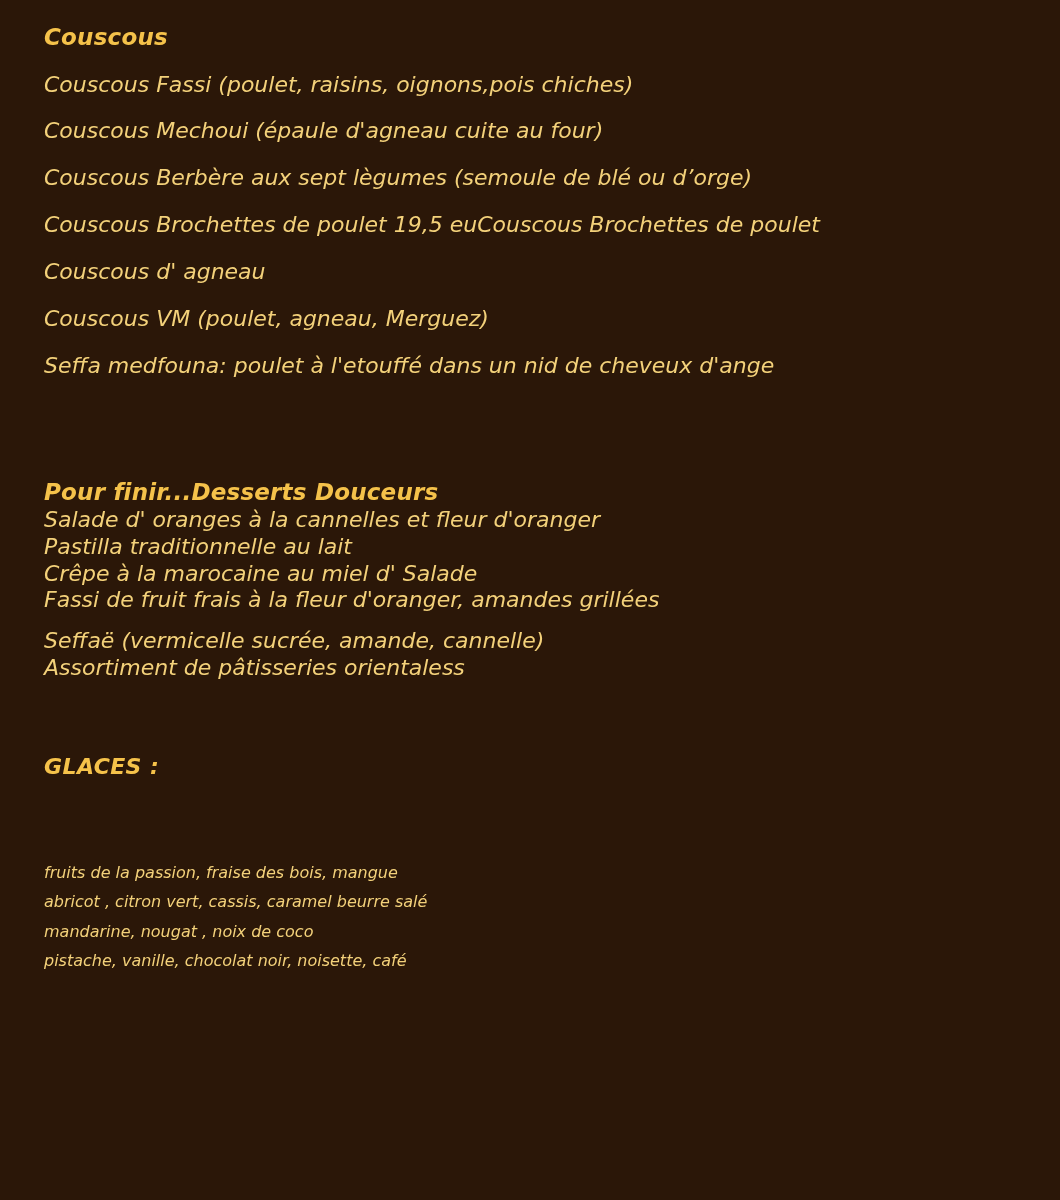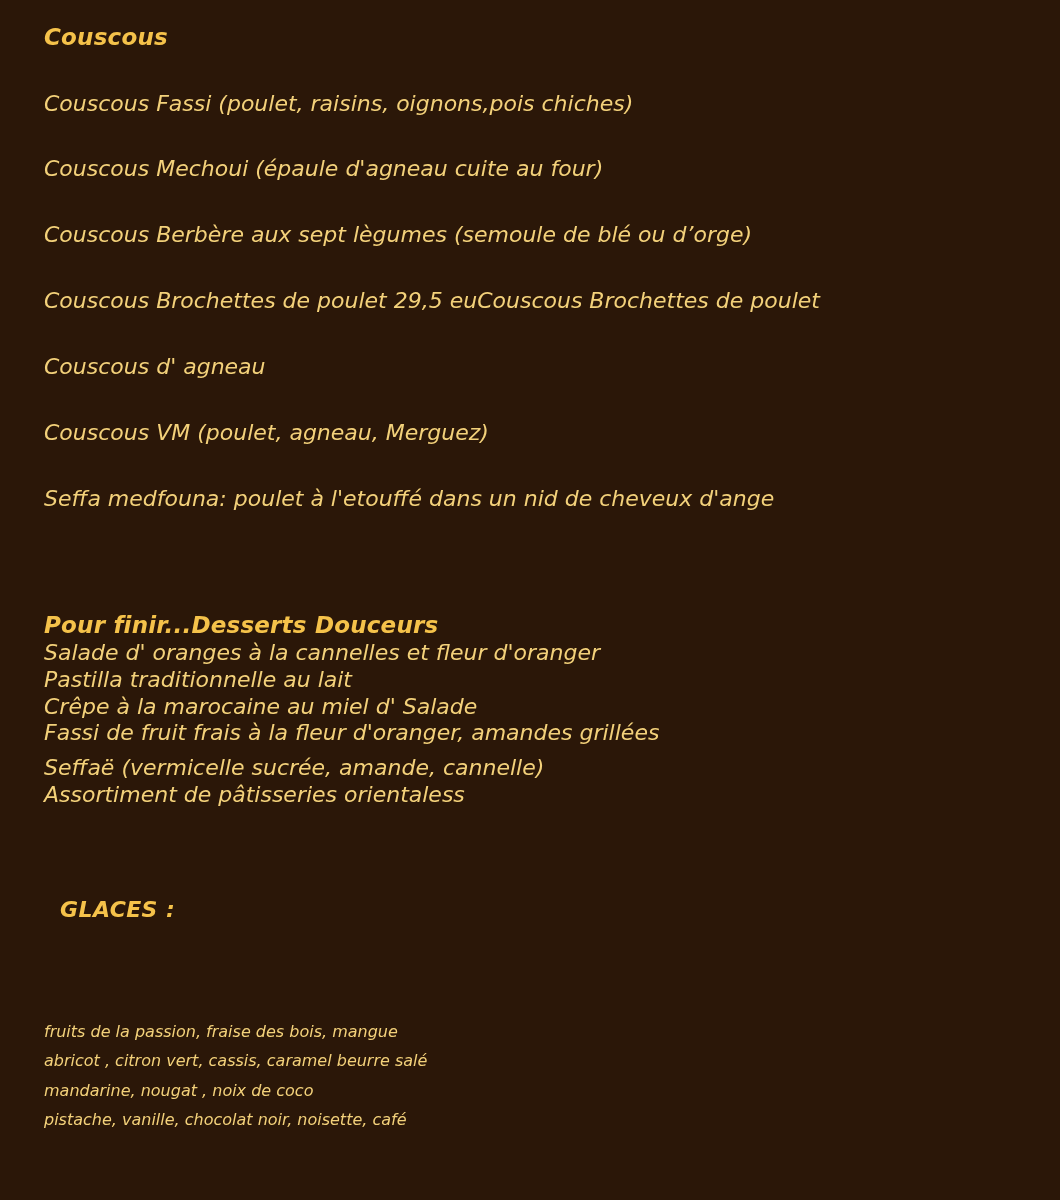--- a/index.html
+++ b/index.html
@@ -30,33 +30,33 @@
     line-height: 1.2;
   }
   .menu-line {
     font-size: 22px;
     font-style: italic;
     color: #f3d17a;
     line-height: 1.22;
     margin: 0;
     white-space: nowrap;
   }
-  .couscous-list .menu-line { margin-top: 39px; }
+  .couscous-list .menu-line { margin-top: 20px; }
   .gap-block-1 { height: 100px; }
   .desserts-list .menu-line { }
-  .desserts-list .menu-line.tight { margin-top: 8px; }
+  .desserts-list .menu-line.tight { margin-top: 14px; }
   .gap-block-2 { height: 72px; }
   .glaces-heading {
     font-size: 22px;
     font-weight: bold;
     font-style: italic;
     color: #f5c24a;
     letter-spacing: 0.4px;
     line-height: 1.2;
-    margin: 16px;
+    margin: 0;
   }
   .gap-block-3 { height: 78px; }
   .flavour-line {
     font-size: 16px;
     font-style: italic;
     color: #f3d17a;
     line-height: 1.82;
     margin: 0;
     white-space: nowrap;
   }
@@ -65,21 +65,21 @@
 <body>
 
 <div class="page">
 
   <div class="section couscous-section">
     <div class="section-heading">Couscous</div>
     <div class="couscous-list">
       <div class="menu-line">Couscous Fassi (poulet, raisins, oignons,pois chiches)</div>
       <div class="menu-line">Couscous Mechoui (épaule d'agneau cuite au four)</div>
       <div class="menu-line">Couscous Berbère aux sept lègumes (semoule de blé ou d’orge)</div>
-      <div class="menu-line">Couscous Brochettes de poulet 29,5 euCouscous Brochettes de poulet</div>
+      <div class="menu-line">Couscous Brochettes de poulet 19,5 euCouscous Brochettes de poulet</div>
       <div class="menu-line">Couscous d' agneau</div>
       <div class="menu-line">Couscous VM (poulet, agneau, Merguez)</div>
       <div class="menu-line">Seffa medfouna: poulet à l'etouffé dans un nid de cheveux d'ange</div>
     </div>
   </div>
 
   <div class="gap-block-1"></div>
 
   <div class="section desserts-section">
     <div class="section-heading">Pour finir...Desserts Douceurs</div>

